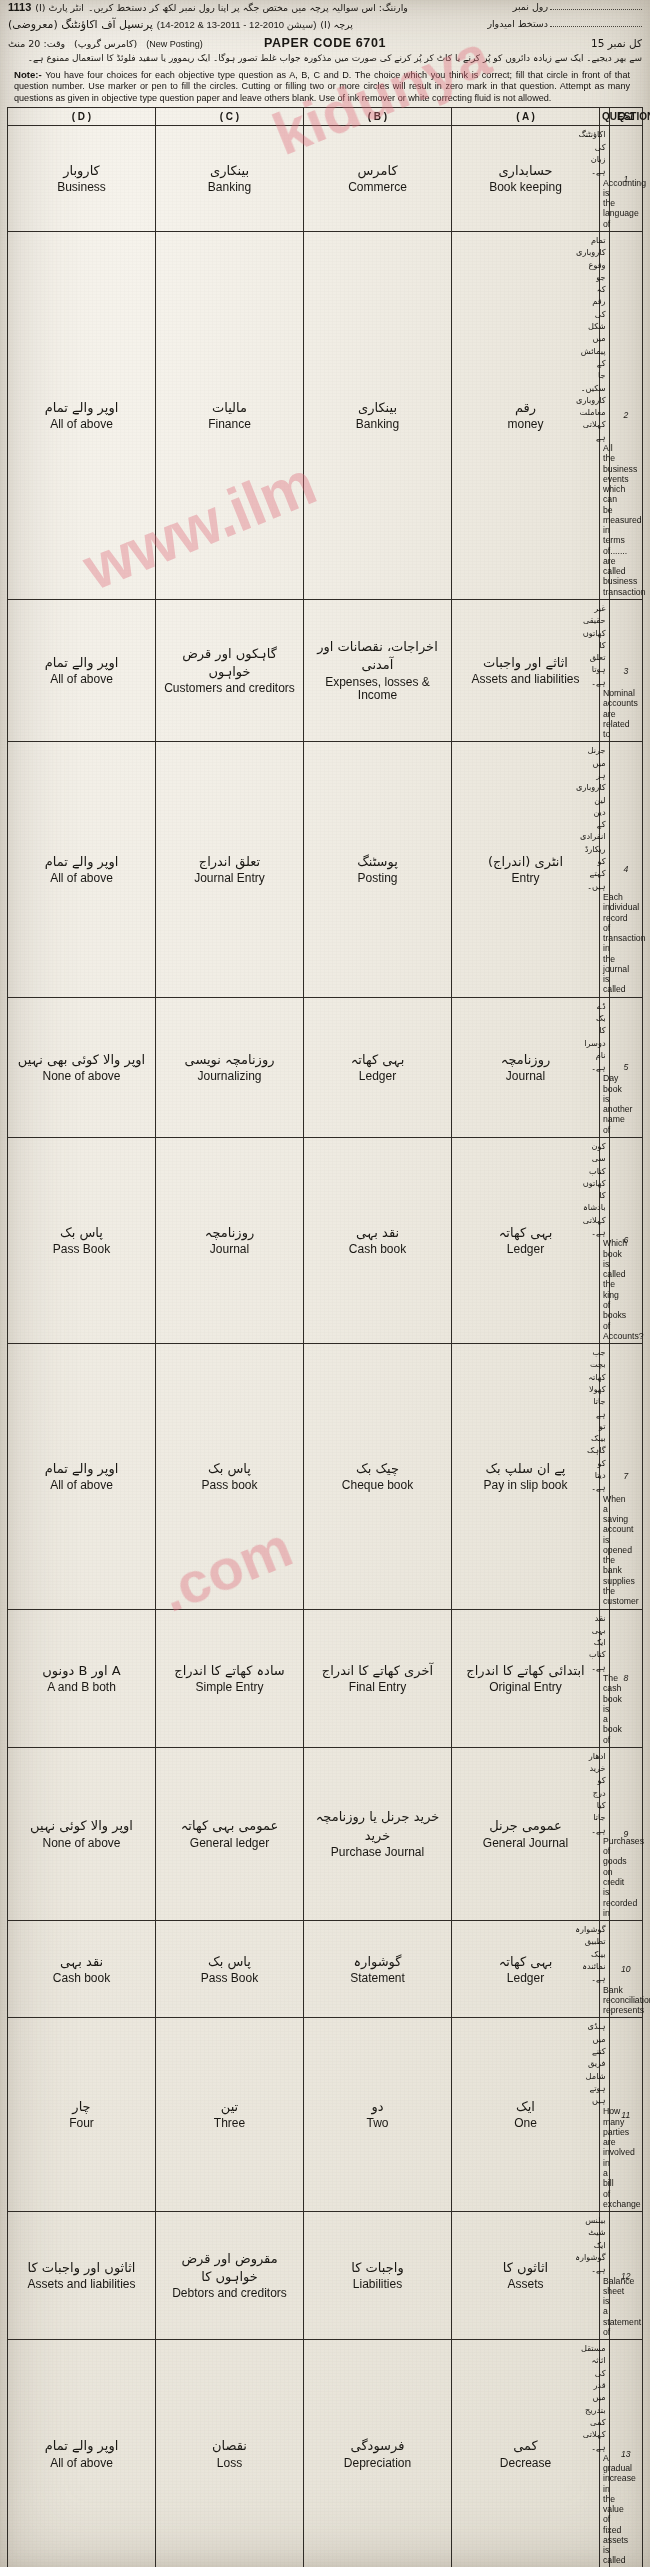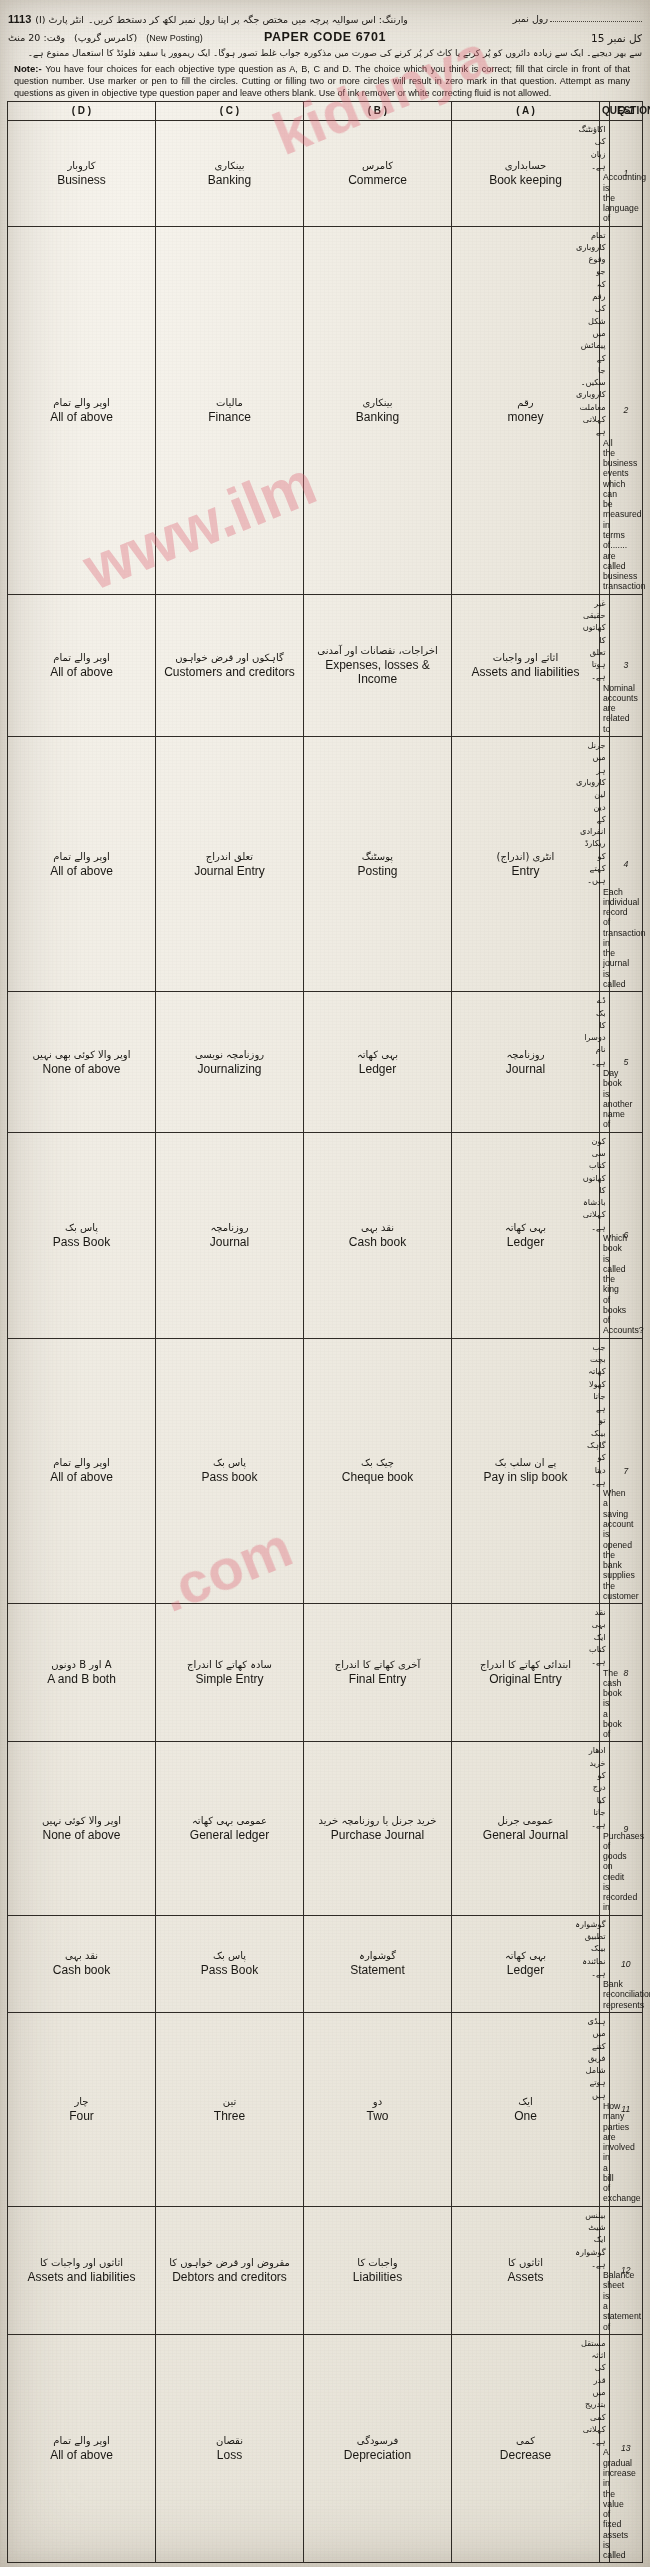--- a/index.html
+++ b/index.html
@@ -46,21 +46,21 @@
     font-weight:bold;
     color:#e06a7a;
     white-space:nowrap;
   }
   .wm1{ left:-40px; top:90px; font-size:62px; transform:rotate(-22deg); letter-spacing:-1px;}
   .wm2{ left:150px; top:-340px; font-size:60px; transform:rotate(-22deg);}
   .wm3{ left:40px; top:1135px; font-size:58px; transform:rotate(-22deg);}
   .urdu{ font-family:"DejaVu Sans", sans-serif; direction:rtl; font-size:9px; line-height:1.5;}
 
   
-  .hdr{ position:relative; padding:12px 8px 0 8px; z-index:3;}
+  .hdr{ position:relative; padding:0 8px 0 8px; z-index:3;}
   .hdr-row{ display:flex; align-items:flex-start; justify-content:space-between; font-size:10px; line-height:1.4;}
   .hdr-left{ display:flex; align-items:baseline; gap:4px;}
   .code{ font-weight:bold; font-size:11px;}
   .dots{ border-bottom:1px dotted #4a463e; display:inline-block; min-width:92px; height:9px;}
   .hdr-urdu{ font-family:"DejaVu Sans", sans-serif; direction:rtl; font-size:9.5px; color:#1b1814;}
   .papercode{ text-align:center; font-weight:bold; font-size:12.5px; letter-spacing:.6px; }
 
   .note-en{
     font-size:9.1px; line-height:1.28; text-align:justify;
     margin:3px 12px 2px 6px; color:#15120f;
@@ -79,21 +79,21 @@
     padding:2px 3px;
     vertical-align:middle;
     font-size:8.6px;
     line-height:1.18;
   }
   table.mcq th{ font-weight:bold; font-size:10px; text-align:center; padding:3px 2px;}
   .col-opt{ width:88px; text-align:center;}
   .col-q{ width:1px;}
   .col-n{ width:16px; text-align:center; font-size:9px;font-style:italic;}
   td.opt{ text-align:center;}
-  td.opt .ur{ display:block; font-family:"DejaVu Sans", sans-serif; direction:rtl; font-size:10px; line-height:1.4; margin-bottom:1px;}
+  td.opt .ur{ display:block; font-family:"DejaVu Sans", sans-serif; direction:rtl; font-size:13px; line-height:1.4; margin-bottom:1px;}
   td.opt .en{ display:block; font-size:12px; line-height:1.15;}
   td.qcell .ur{ display:block; text-align:right; font-family:"DejaVu Sans", sans-serif; direction:rtl; font-size:8.2px; line-height:1.5;}
   td.qcell .en{ display:block; text-align:left; font-size:8.7px; line-height:1.18;}
 </style>
 </head>
 <body>
 
 <div class="page">
 
   <div class="hdr">
@@ -102,20 +102,31 @@
         <span class="code">1113</span>
         <span class="hdr-urdu">انٹر پارٹ (I)</span>
         <span class="hdr-urdu">وارننگ: اس سوالیہ پرچہ میں مختص جگہ پر اپنا رول نمبر لکھ کر دستخط کریں۔</span>
       </div>
       <div style="display:flex;align-items:baseline;gap:2px;">
         <span class="hdr-urdu">رول نمبر</span>
         <span class="dots"></span>
       </div>
     </div>
 
+    <div class="hdr-row" style="margin-top:2px;">
+      <div class="hdr-left">
+        <span class="hdr-urdu" style="font-size:11px;">پرنسپل آف اکاؤنٹنگ (معروضی)</span>
+        <span style="font-size:9.5px;">(سیشن 2010-12 - 2011-13 &amp; 2012-14)</span>
+        <span class="hdr-urdu">پرچہ (I)</span>
+      </div>
+      <div style="display:flex;align-items:baseline;gap:2px;">
+        <span class="hdr-urdu">دستخط امیدوار</span>
+        <span class="dots"></span>
+      </div>
+    </div>
 
     <div class="hdr-row" style="margin-top:2px;align-items:center;">
       <div style="display:flex;align-items:baseline;gap:9px;width:200px;">
         <span class="hdr-urdu">وقت: 20 منٹ</span>
         <span class="hdr-urdu">(کامرس گروپ)</span>
         <span style="font-size:9px;">(New Posting)</span>
       </div>
       <div class="papercode" style="flex:1;">PAPER CODE  6701</div>
       <div style="width:200px;text-align:right;">
         <span class="hdr-urdu" style="font-size:10.5px;">کل نمبر 15</span>

